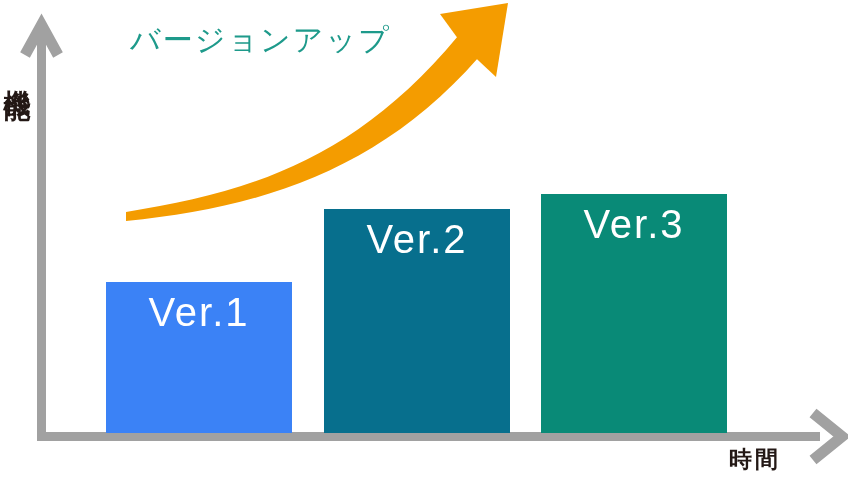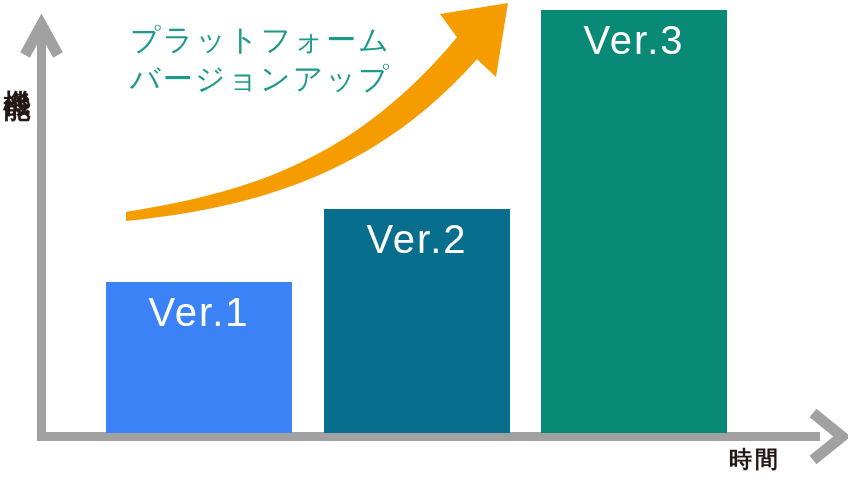--- a/index.html
+++ b/index.html
@@ -49,29 +49,28 @@
     <path d="M 813 413 L 842 436.5 L 813 460" fill="none" stroke-width="11" stroke="#a1a1a1"></path>
 
     <path d="M 126 212 C 250 192, 355 160, 458 36 L 478 58 C 380 170, 260 208, 126 221 Z" fill="#f49c00"></path>
 
     <path d="M 508 3 L 440 14 L 464 47 L 496 77 Z" fill="#f49c00"></path>
   </svg>
 
   <div class="ylabel" style="color: rgb(35, 24, 21);">機能</div>
 
   <div class="annotation" style="color: rgb(30, 154, 139);">
-    <div>プラットフォーム</div>
     <div>バージョンアップ</div>
   </div>
 
   <div class="bar bar1" style="height: 151px; background: #3b82f6;">
     <span class="bar-label" style="color: rgb(255, 255, 255);">Ver.1</span>
   </div>
   <div class="bar bar2" style="height: 224px; background: rgb(7, 111, 141);">
     <span class="bar-label" style="color: rgb(255, 255, 255); text-align: right;">Ver.2</span>
   </div>
-  <div class="bar bar3" style="height: 423px; background: rgb(9, 138, 119);">
+  <div class="bar bar3" style="height: 239px; background: rgb(9, 138, 119);">
     <span class="bar-label" style="color: rgb(255, 255, 255);">Ver.3</span>
   </div>
 
   <div class="xlabel" style="color: rgb(35, 24, 21);">時間</div>
 
 </div>
 
 </body></html>

